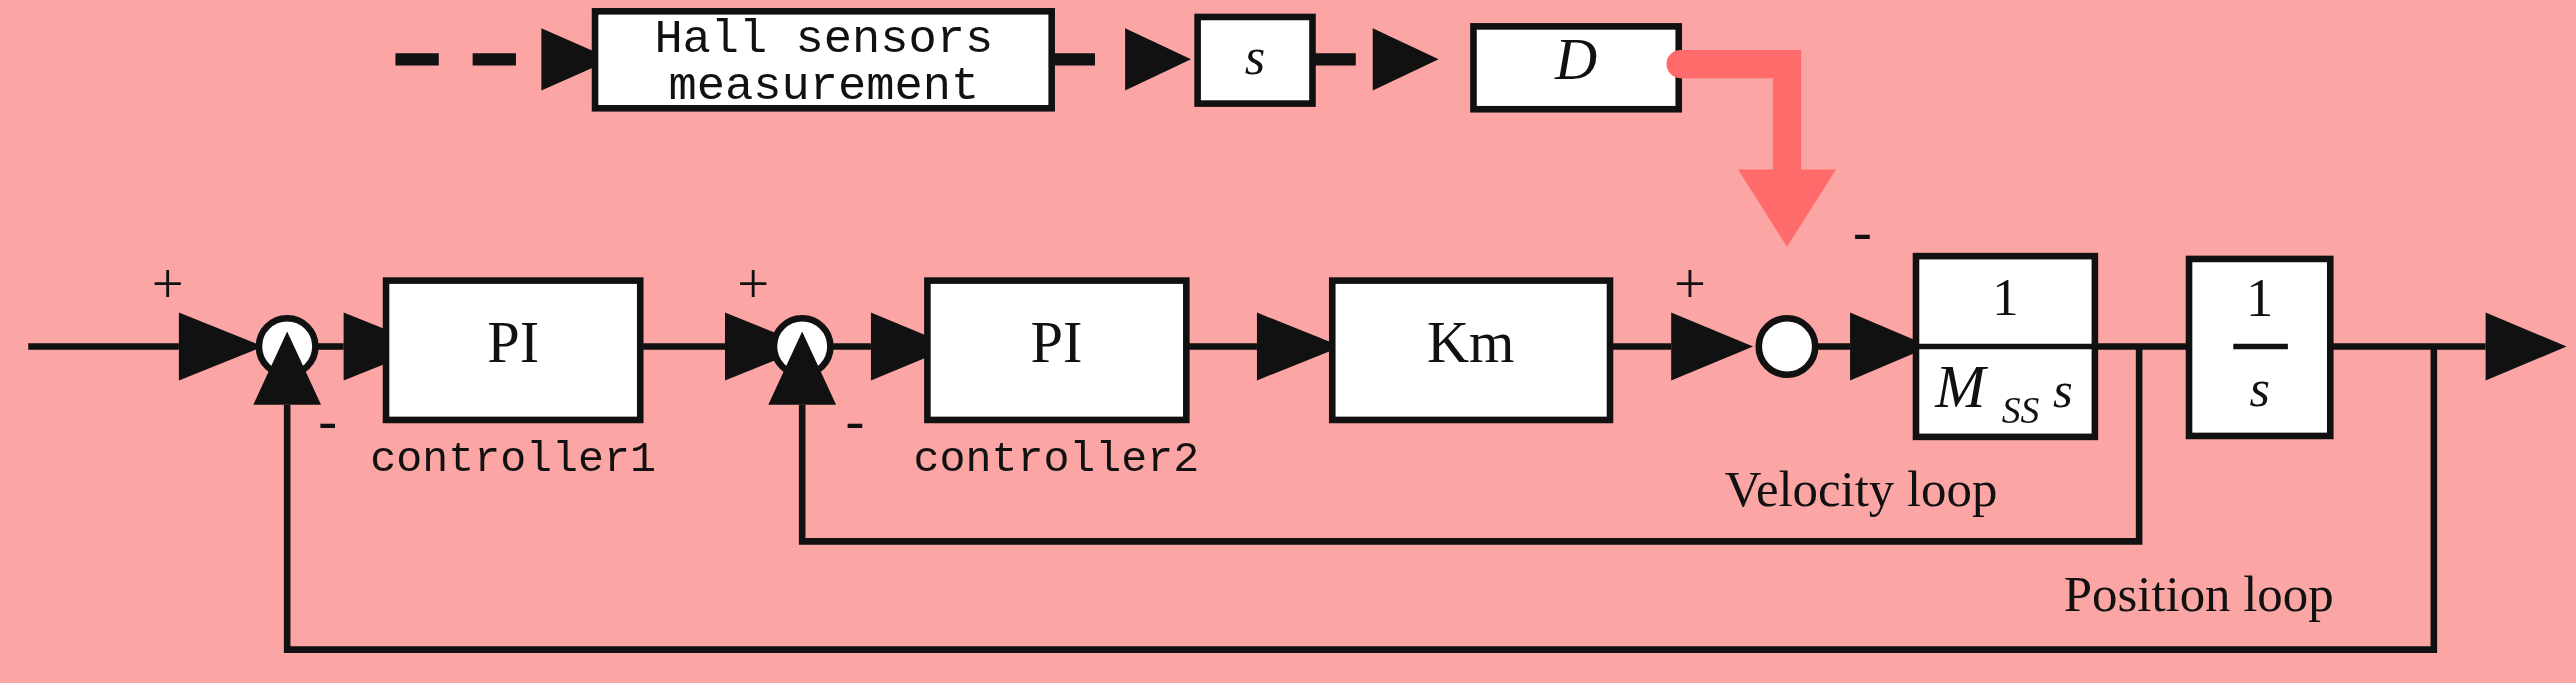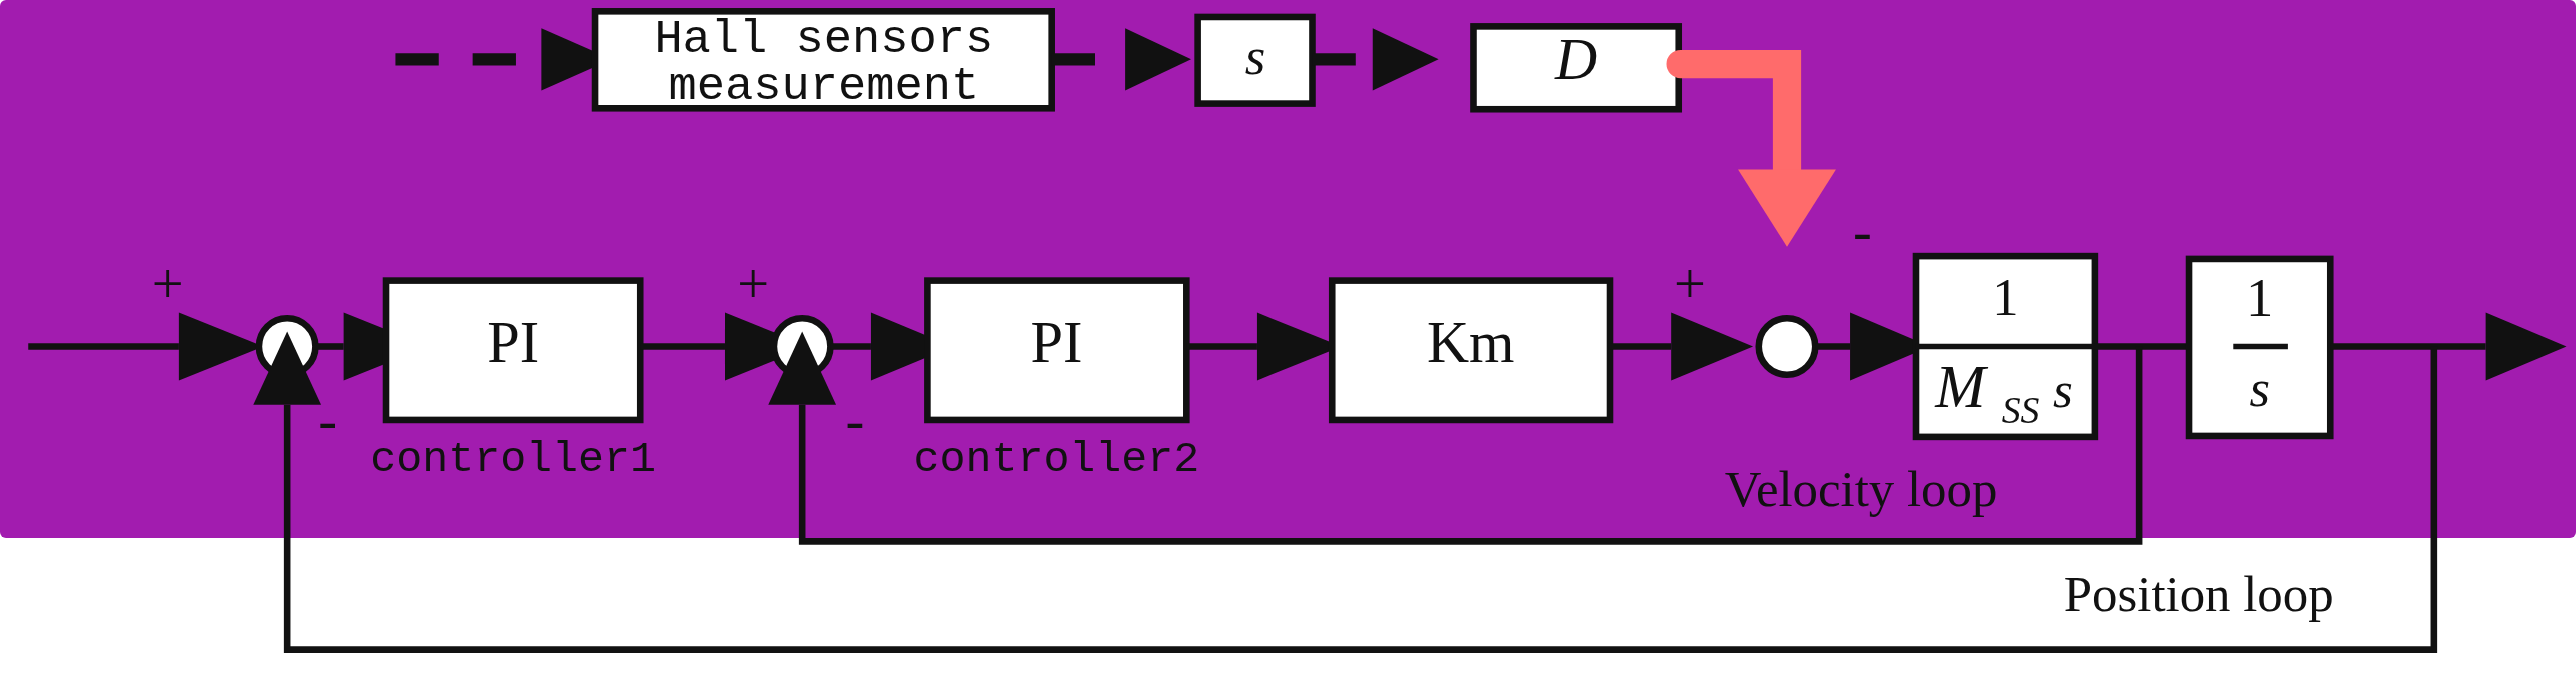--- a/index.html
+++ b/index.html
@@ -1,18 +1,18 @@
 <!DOCTYPE html>
 <html style="font-size:15px"><head>
 <meta charset="utf-8">
 <style>
   html,body{margin:0;padding:0;background:#ffffff;}
   body{width:2576px;height:693px;overflow:hidden;
        font-family:"Liberation Serif",serif;}
-  #stage{position:relative;width:2576px;height:538px;background:#a21caf;border-radius:6px;}
+  #stage{position:relative;width:2576px;height:683px;background:#fca5a5;}
   svg{position:absolute;top:0;left:0;width:2576px;height:693px;}
   .blk{fill:#ffffff;stroke:#111111;stroke-width:7;}
   .wire{stroke:#111111;stroke-width:7;fill:none;stroke-linecap:butt;}
   .dashwire{stroke:#111111;stroke-width:13;fill:none;
             stroke-dasharray:46 36;stroke-linecap:butt;}
   .sumc{fill:#ffffff;stroke:#111111;stroke-width:7;}
   .ah{fill:#111111;stroke:none;}
   .redline{stroke:#FF6B6B;stroke-width:30;fill:none;
            stroke-linecap:round;stroke-linejoin:miter;}
   .redhead{fill:#FF6B6B;stroke:none;}

